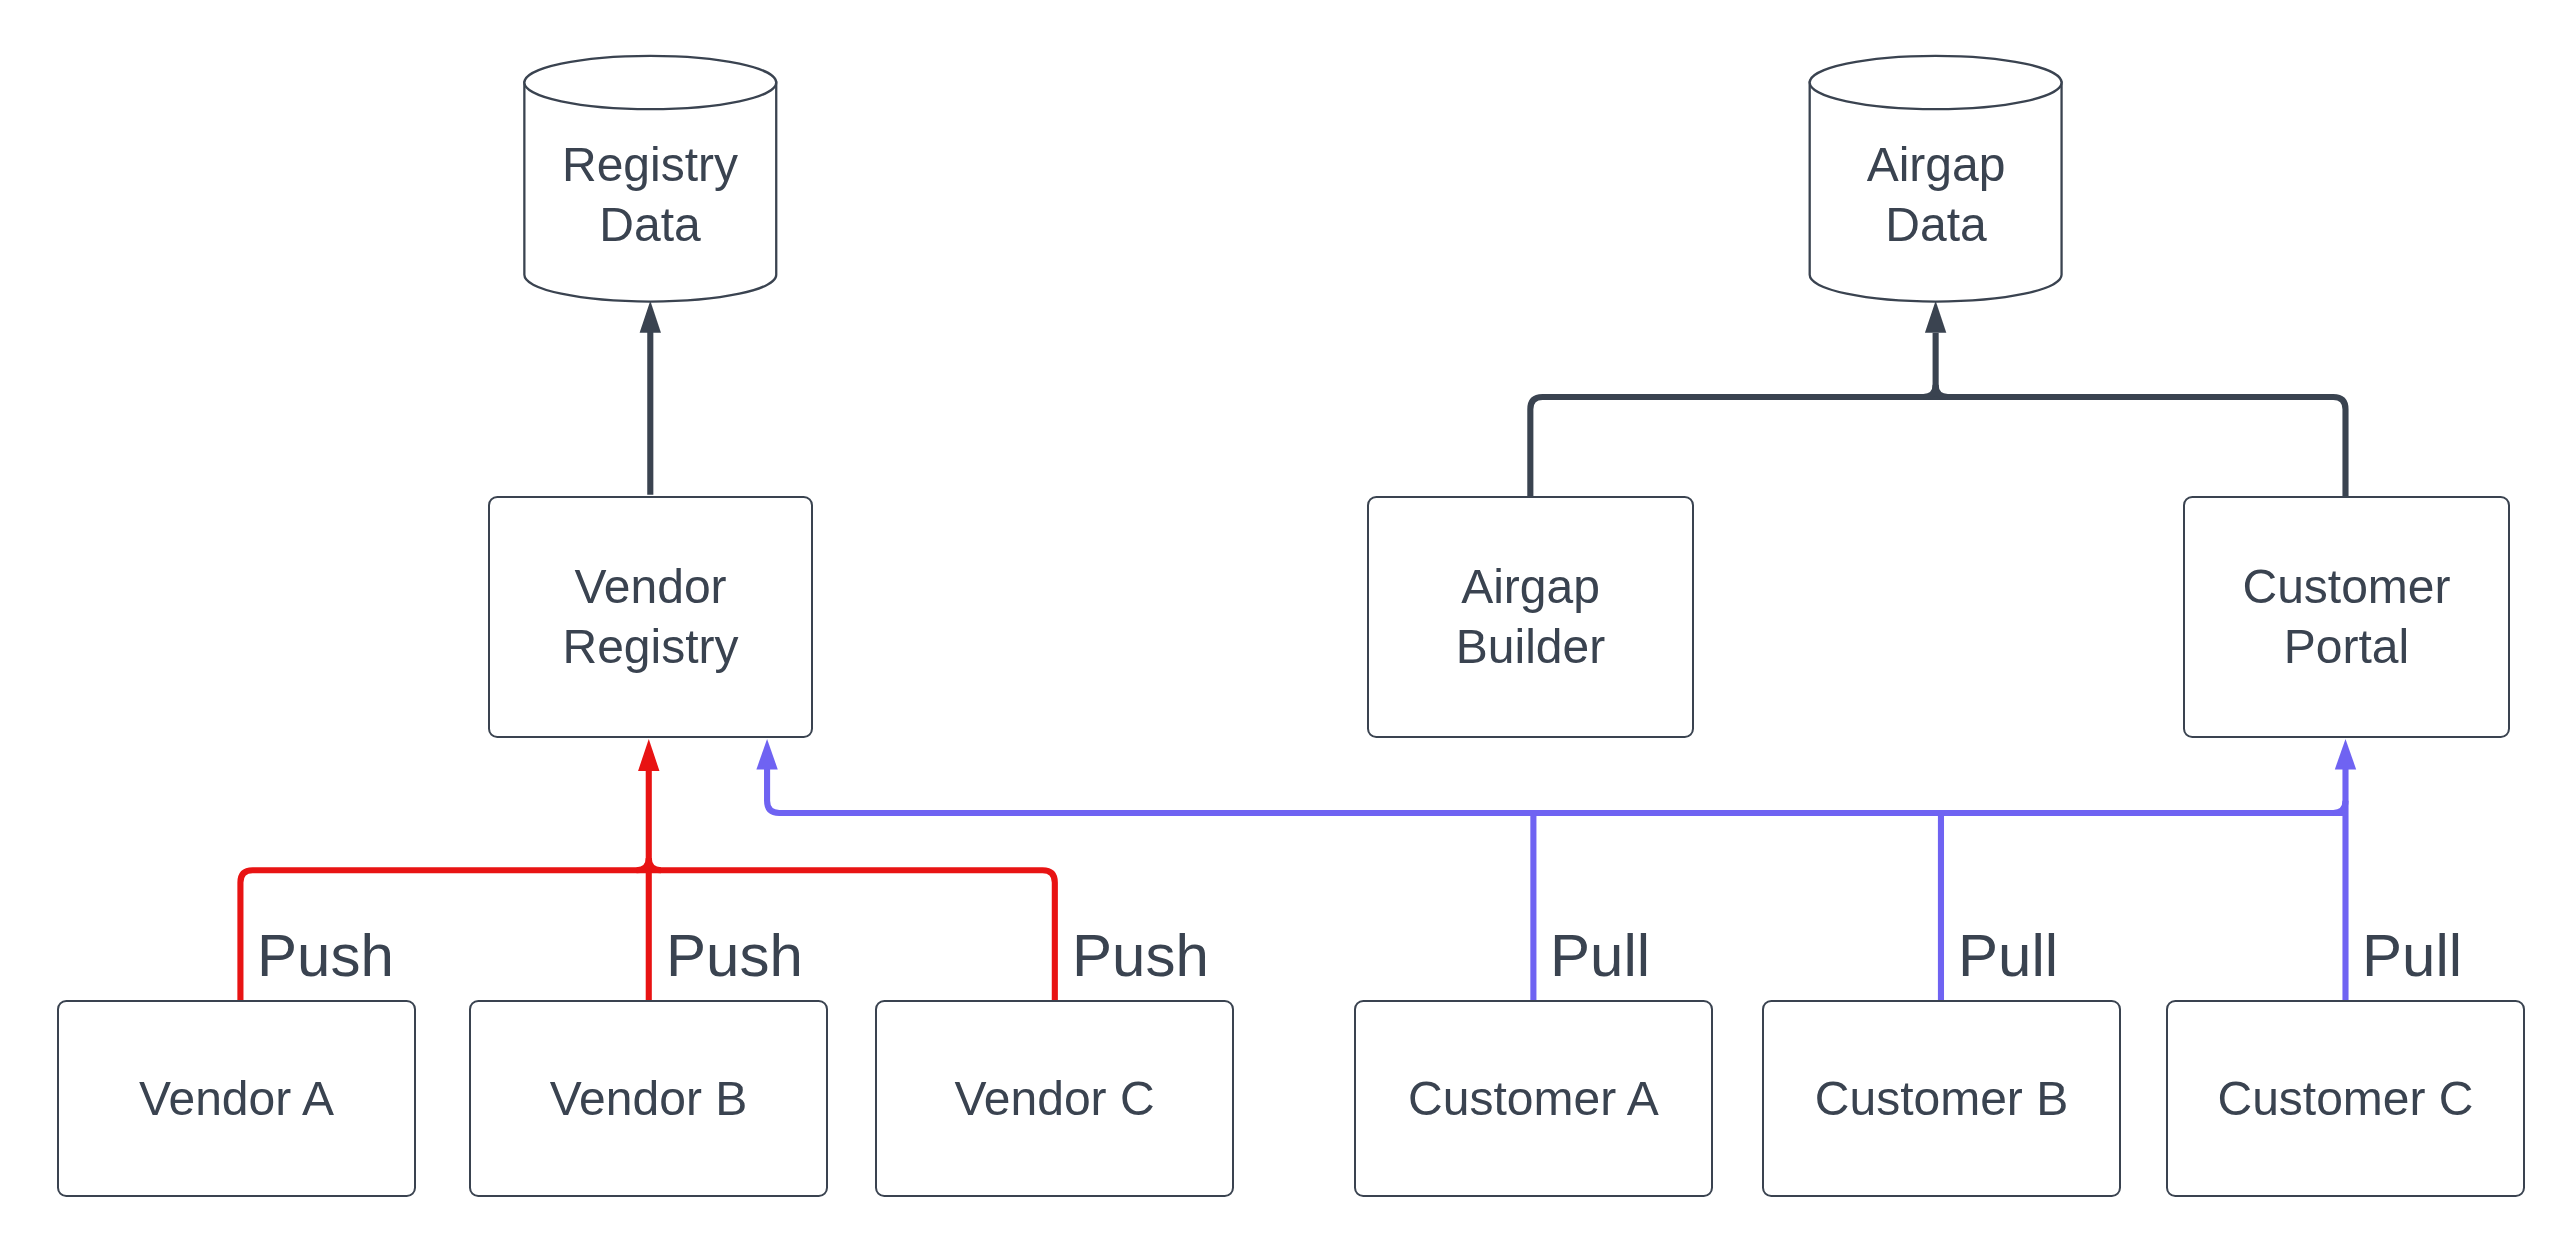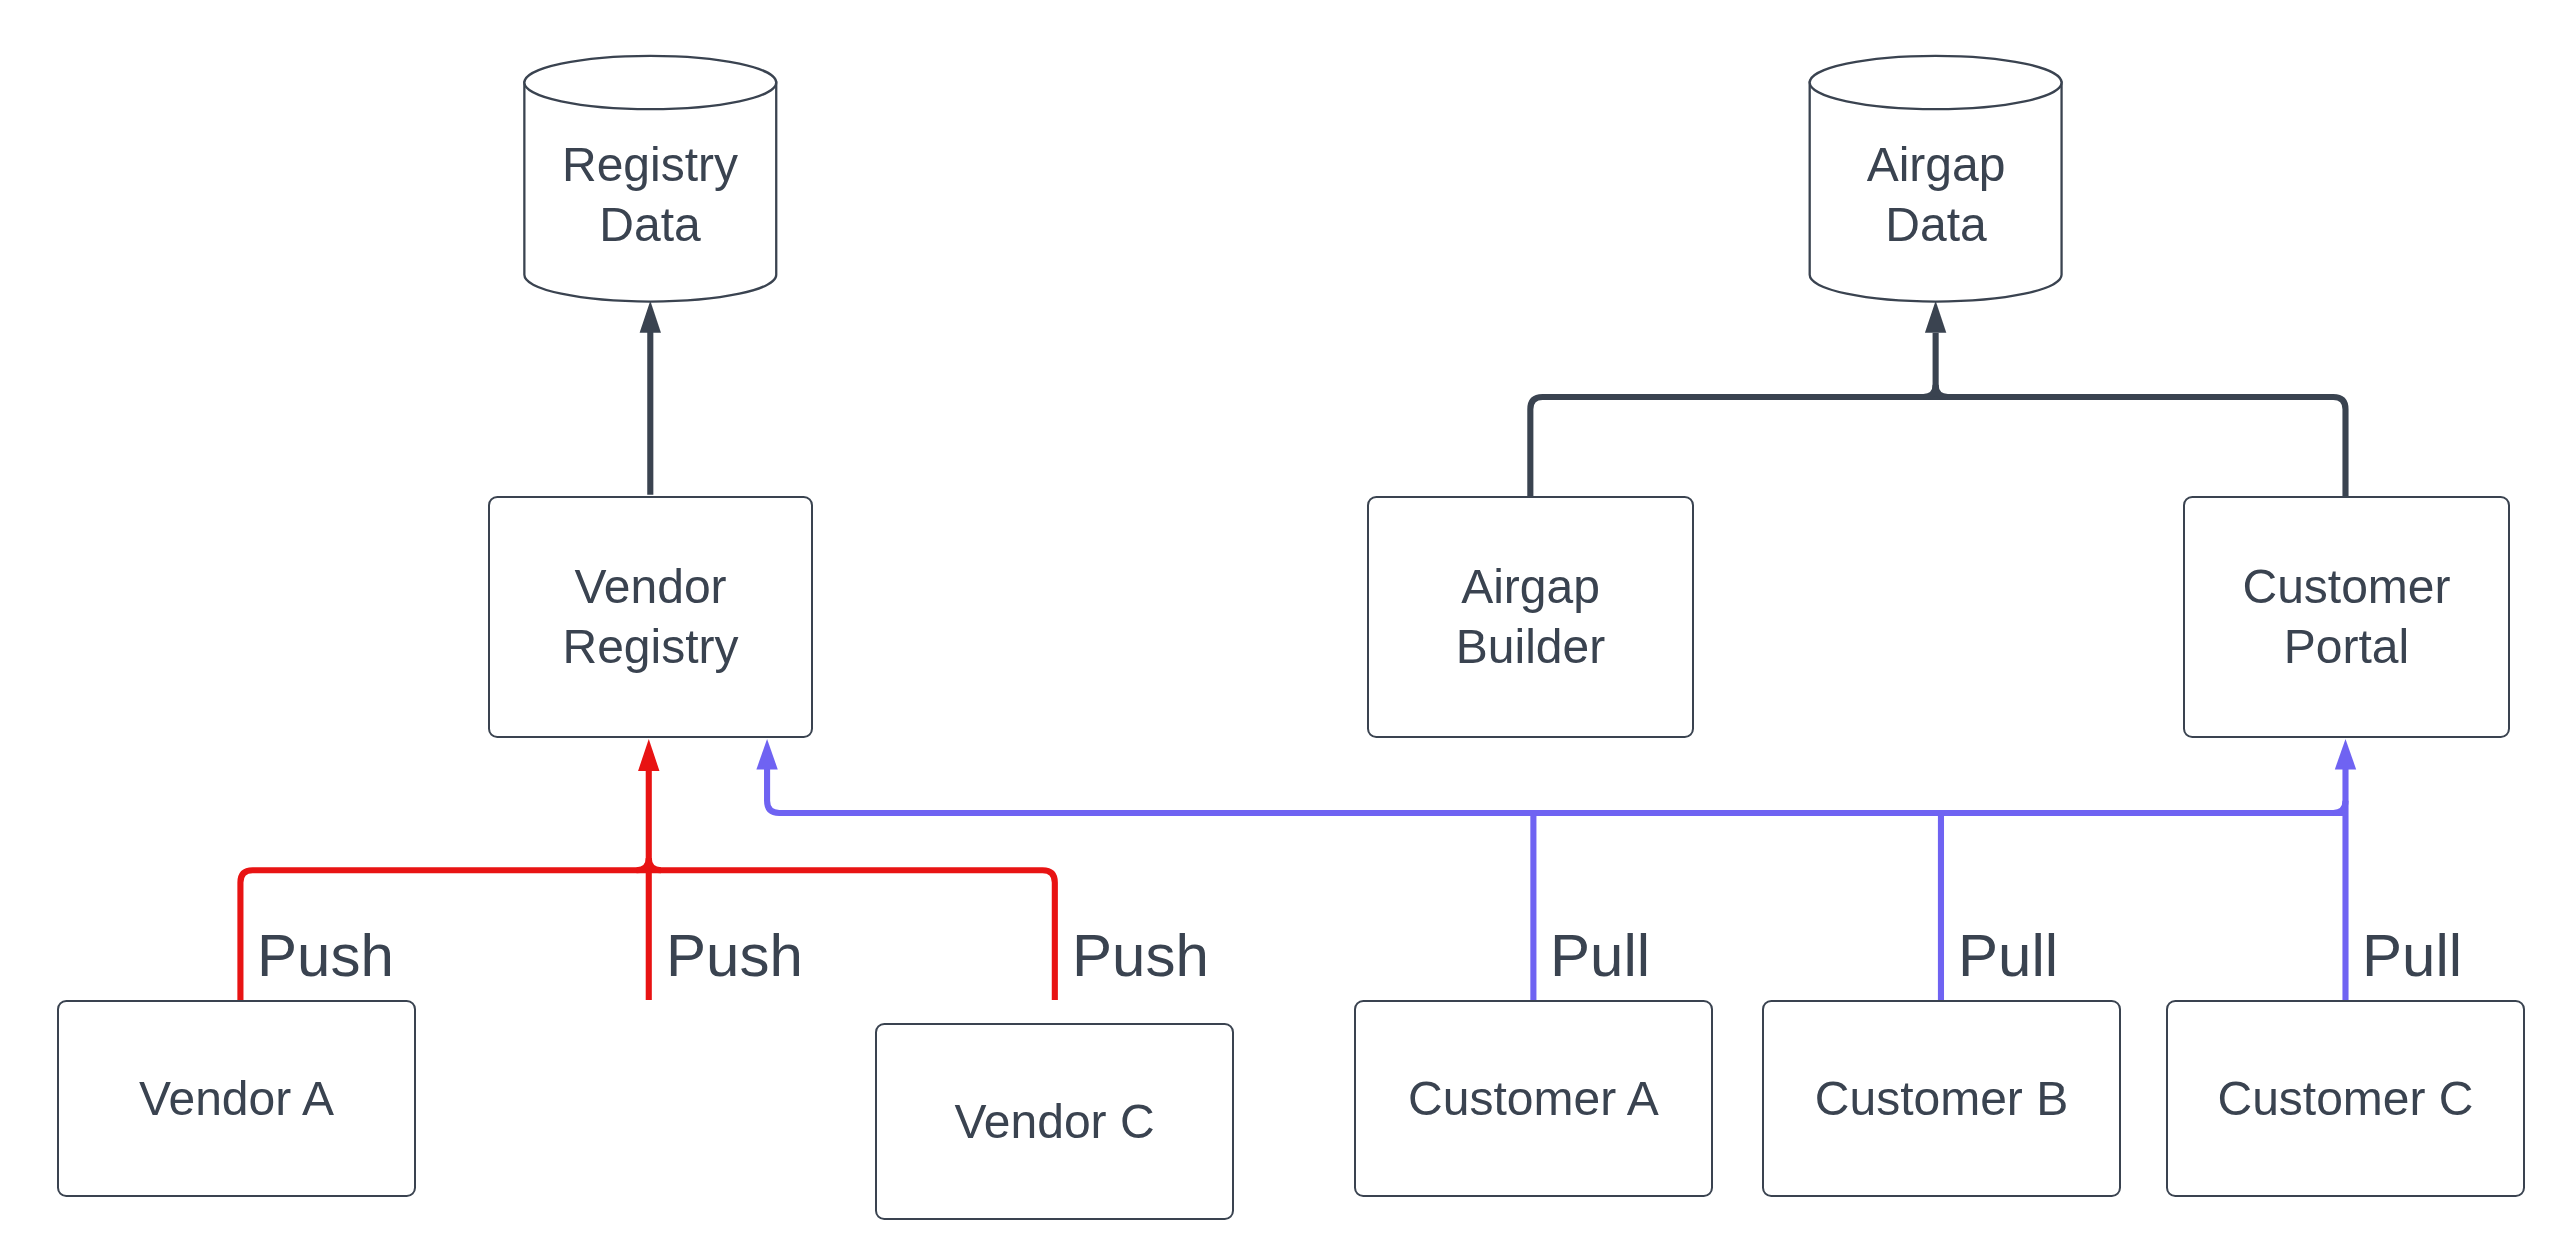--- a/index.html
+++ b/index.html
@@ -80,21 +80,24 @@
   <div class="node mid" style="left:1367px;width:327px;">
     <span>Airgap Builder</span>
   </div>
   <div class="node mid" style="left:2183px;width:327px;">
     <span>Customer Portal</span>
   </div>
 
   <div class="node leaf" style="left:57px;">
     <span>Vendor A</span>
   </div>
-  <div class="node leaf" style="left:875px;margin-top:23px;">
+  <div class="node leaf" style="left:469px;">
+    <span>Vendor B</span>
+  </div>
+  <div class="node leaf" style="left:875px;">
     <span>Vendor C</span>
   </div>
   <div class="node leaf" style="left:1354px;">
     <span>Customer A</span>
   </div>
   <div class="node leaf" style="left:1762px;">
     <span>Customer B</span>
   </div>
   <div class="node leaf" style="left:2166px;">
     <span>Customer C</span>

